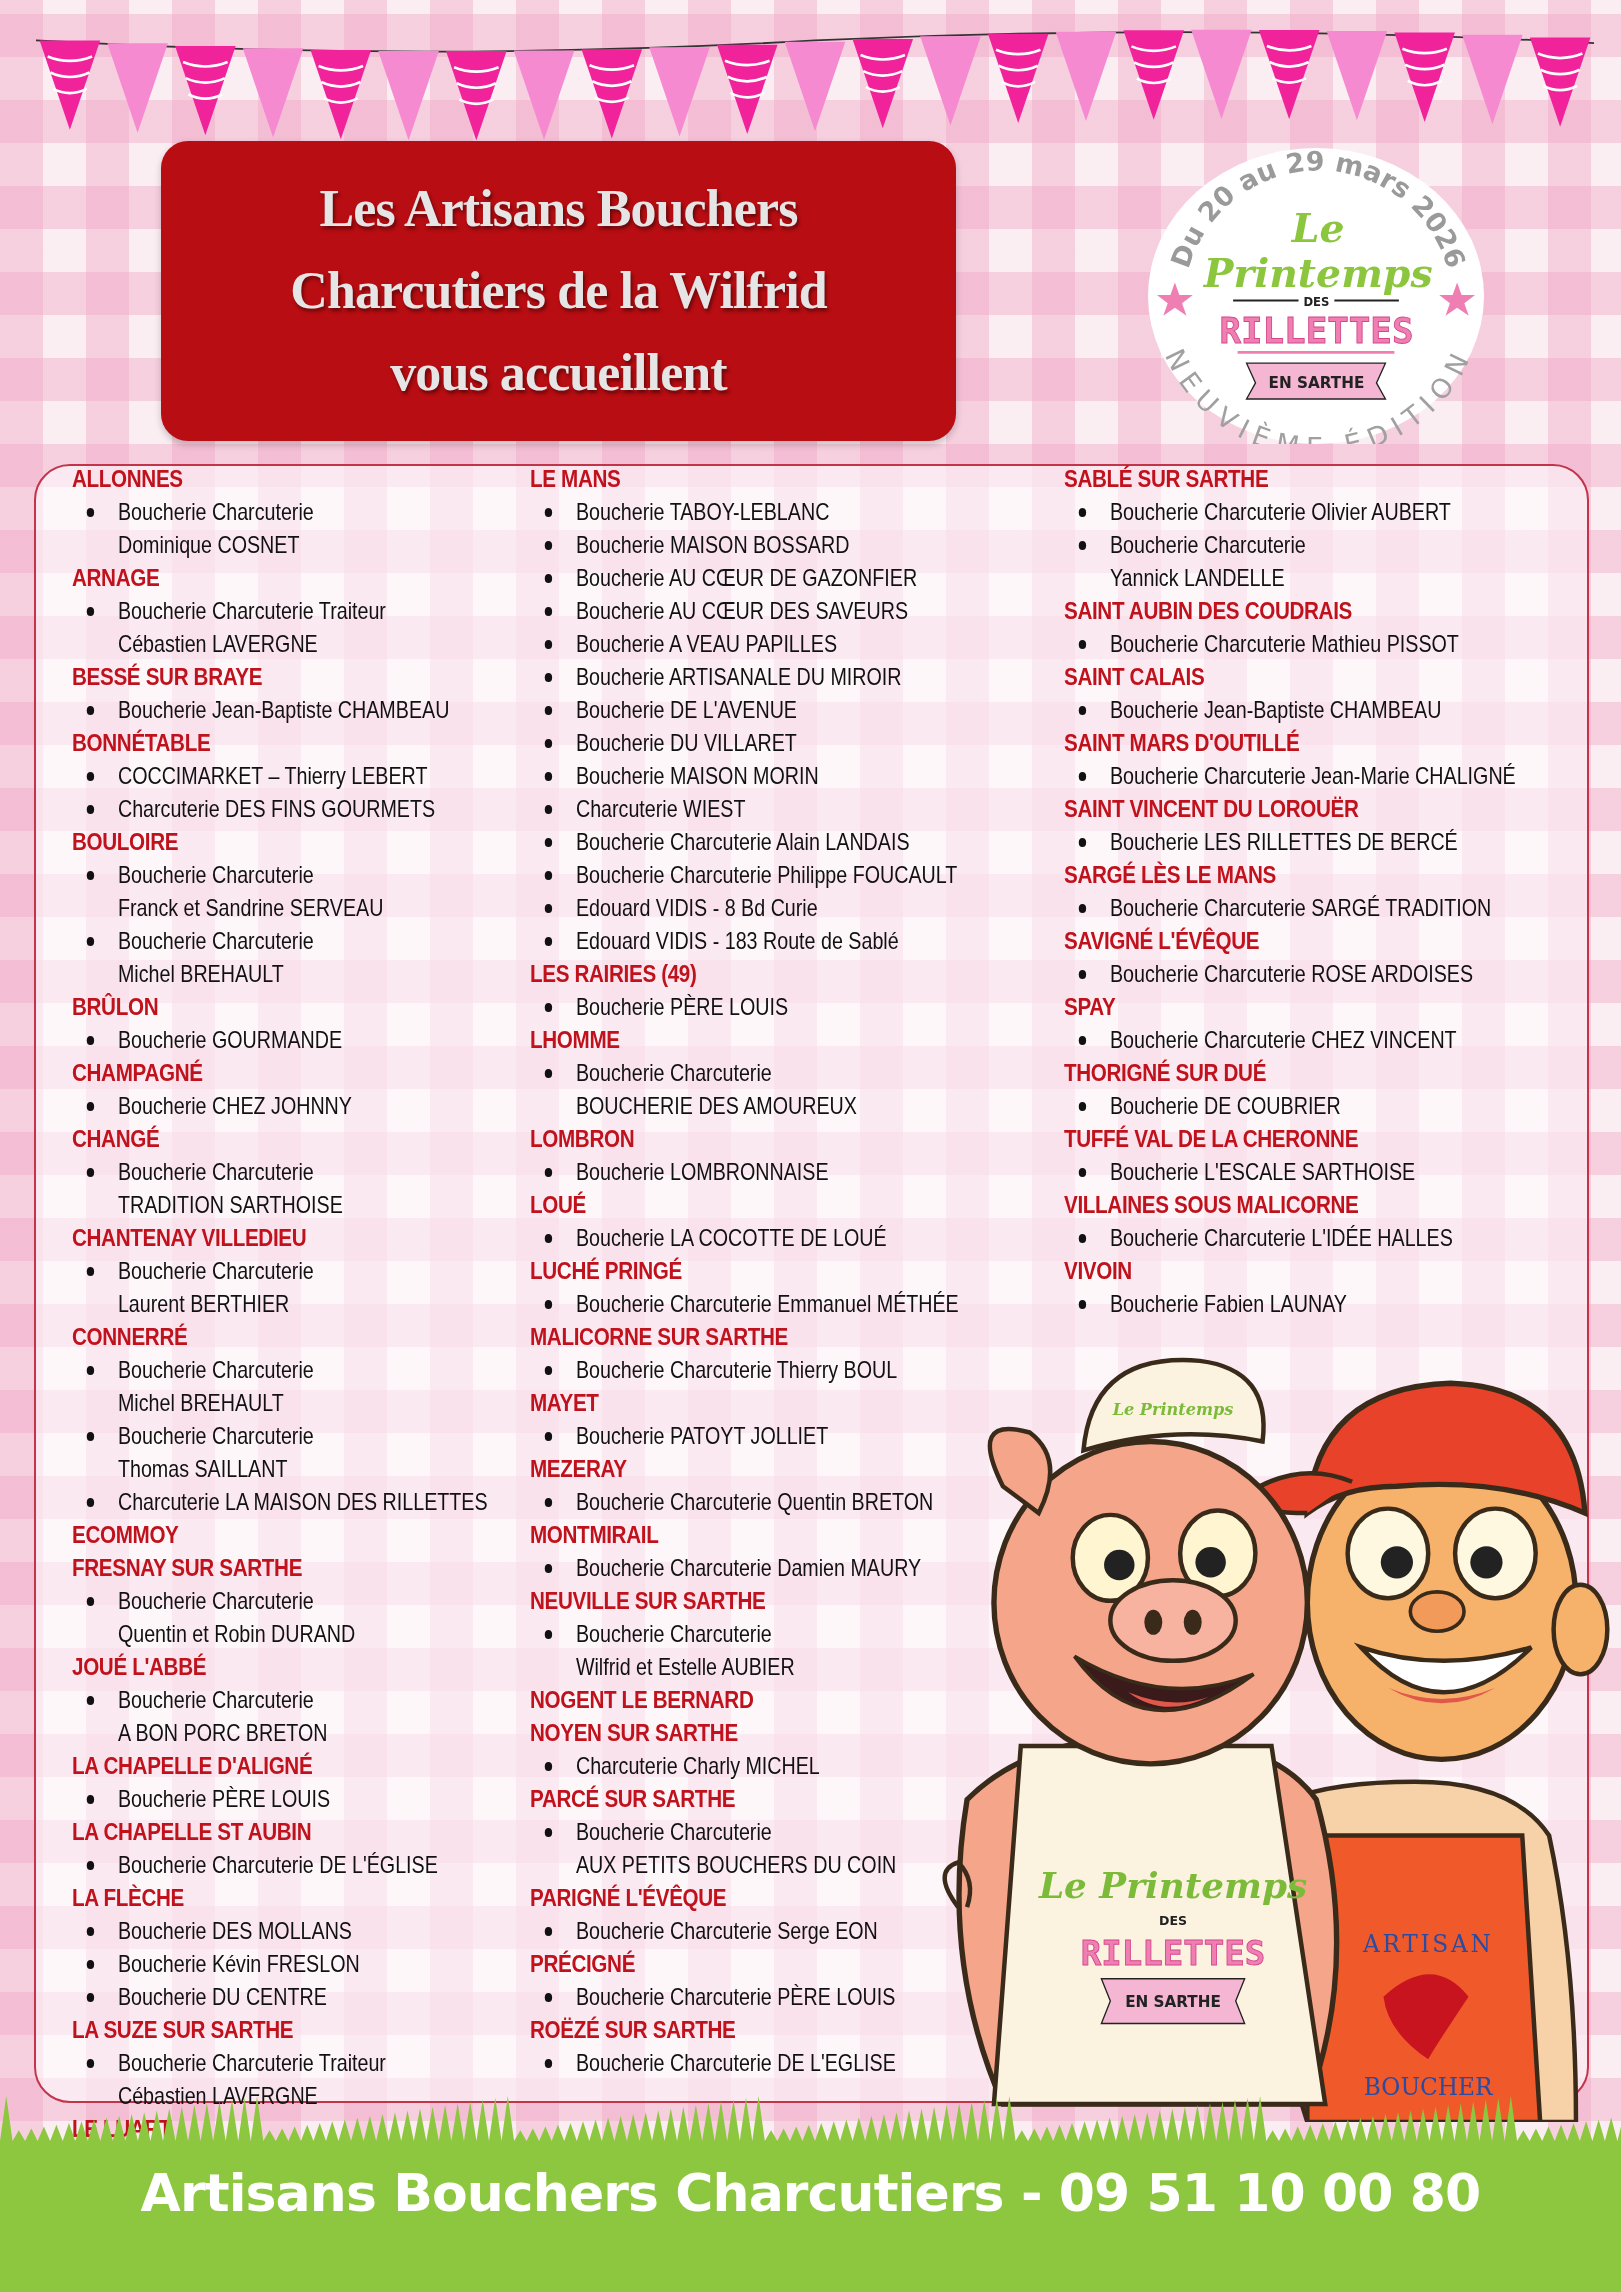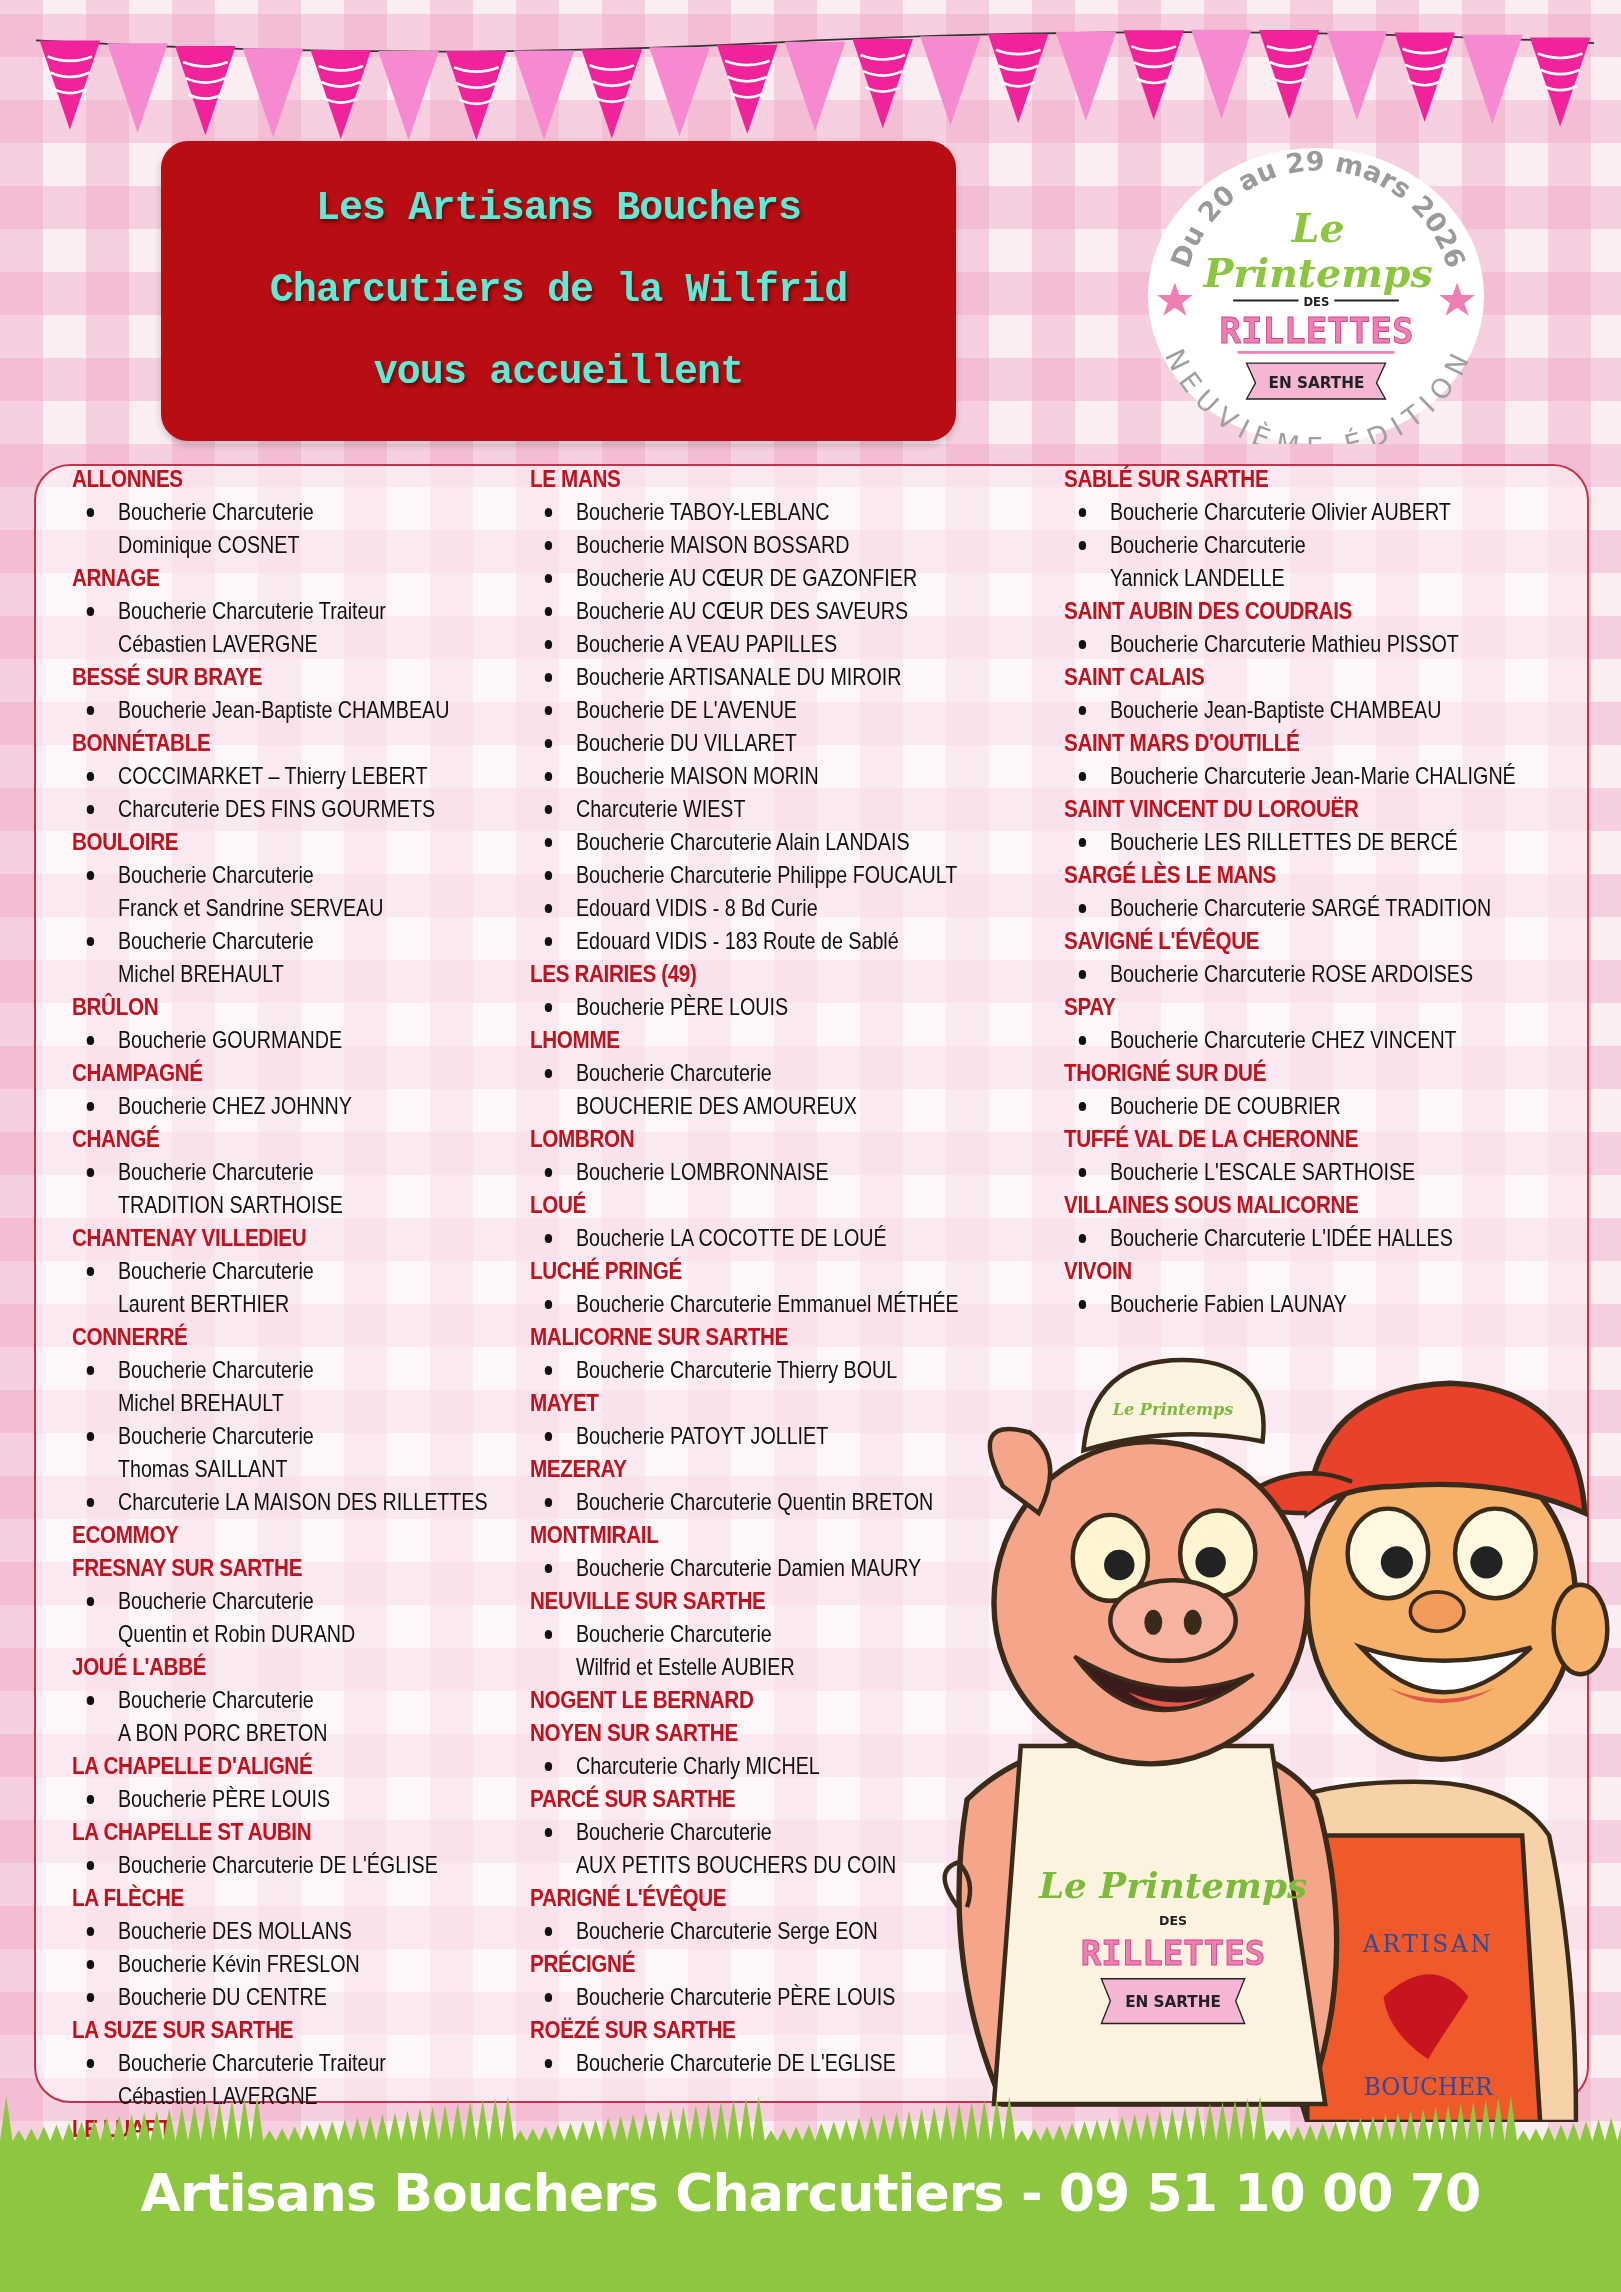--- a/index.html
+++ b/index.html
@@ -16,22 +16,22 @@
   .bunting svg { width:100%; height:100%; }
 
   
   .title-box {
     position:absolute; left:161px; top:141px; width:795px; height:300px;
     background:#b80d12; border-radius:27px;
     display:flex; align-items:center; justify-content:center; flex-direction:column;
     box-shadow:0 3.6px 7.2px rgba(0,0,0,0.2);
   }
   .title-box .line {
-    color:#5eead4; font-family:Liberation Mono, monospace; font-weight:bold;
-    font-size:40px; line-height:82px; letter-spacing:-0.9px; text-align:center;
+    color:#e5e5e5; font-family:Liberation Serif, serif; font-weight:bold;
+    font-size:52px; line-height:82px; letter-spacing:-0.9px; text-align:center;
     text-shadow:1.8px 2.7px 3.6px rgba(0,0,0,0.45);
   }
 
   
   .logo {
     position:absolute; left:1148px; top:148px; width:336px; height:296px;
     border-radius:50%; background:#fff;
   }
   .logo svg { position:absolute; left:0; top:0; width:100%; height:100%; }
 
@@ -656,14 +656,14 @@
   </svg>
 </div>
 
 <div class="grass">
   <svg viewBox="0 0 1810 90" preserveAspectRatio="none">
     <path id="grassPath" fill="#8dc63f" d="M0 90 L0 60 L7 10 L14 60 L21 48 L28 60 L35 46 L42 60 L49 44 L56 60 L63 42 L70 60 L77 40 L84 60 L91 38 L98 60 L105 36 L112 60 L119 34 L126 60 L133 32 L140 60 L147 30 L154 60 L161 28 L168 60 L175 26 L182 60 L189 24 L196 60 L203 22 L210 60 L217 20 L224 60 L231 18 L238 60 L245 16 L252 60 L259 14 L266 60 L273 12 L280 60 L287 10 L294 60 L301 48 L308 60 L315 46 L322 60 L329 44 L336 60 L343 42 L350 60 L357 40 L364 60 L371 38 L378 60 L385 36 L392 60 L399 34 L406 60 L413 32 L420 60 L427 30 L434 60 L441 28 L448 60 L455 26 L462 60 L469 24 L476 60 L483 22 L490 60 L497 20 L504 60 L511 18 L518 60 L525 16 L532 60 L539 14 L546 60 L553 12 L560 60 L567 10 L574 60 L581 48 L588 60 L595 46 L602 60 L609 44 L616 60 L623 42 L630 60 L637 40 L644 60 L651 38 L658 60 L665 36 L672 60 L679 34 L686 60 L693 32 L700 60 L707 30 L714 60 L721 28 L728 60 L735 26 L742 60 L749 24 L756 60 L763 22 L770 60 L777 20 L784 60 L791 18 L798 60 L805 16 L812 60 L819 14 L826 60 L833 12 L840 60 L847 10 L854 60 L861 48 L868 60 L875 46 L882 60 L889 44 L896 60 L903 42 L910 60 L917 40 L924 60 L931 38 L938 60 L945 36 L952 60 L959 34 L966 60 L973 32 L980 60 L987 30 L994 60 L1001 28 L1008 60 L1015 26 L1022 60 L1029 24 L1036 60 L1043 22 L1050 60 L1057 20 L1064 60 L1071 18 L1078 60 L1085 16 L1092 60 L1099 14 L1106 60 L1113 12 L1120 60 L1127 10 L1134 60 L1141 48 L1148 60 L1155 46 L1162 60 L1169 44 L1176 60 L1183 42 L1190 60 L1197 40 L1204 60 L1211 38 L1218 60 L1225 36 L1232 60 L1239 34 L1246 60 L1253 32 L1260 60 L1267 30 L1274 60 L1281 28 L1288 60 L1295 26 L1302 60 L1309 24 L1316 60 L1323 22 L1330 60 L1337 20 L1344 60 L1351 18 L1358 60 L1365 16 L1372 60 L1379 14 L1386 60 L1393 12 L1400 60 L1407 10 L1414 60 L1421 48 L1428 60 L1435 46 L1442 60 L1449 44 L1456 60 L1463 42 L1470 60 L1477 40 L1484 60 L1491 38 L1498 60 L1505 36 L1512 60 L1519 34 L1526 60 L1533 32 L1540 60 L1547 30 L1554 60 L1561 28 L1568 60 L1575 26 L1582 60 L1589 24 L1596 60 L1603 22 L1610 60 L1617 20 L1624 60 L1631 18 L1638 60 L1645 16 L1652 60 L1659 14 L1666 60 L1673 12 L1680 60 L1687 10 L1694 60 L1701 48 L1708 60 L1715 46 L1722 60 L1729 44 L1736 60 L1743 42 L1750 60 L1757 40 L1764 60 L1771 38 L1778 60 L1785 36 L1792 60 L1799 34 L1806 60 L1813 32 L1820 60 L1810 90 Z"></path>
   </svg>
 </div>
 
 <div class="footer"></div>
-<div class="footer-text">Artisans Bouchers Charcutiers - 09 51 10 00 70</div>
+<div class="footer-text">Artisans Bouchers Charcutiers - 09 51 10 00 80</div>
 
 
 </body></html>

